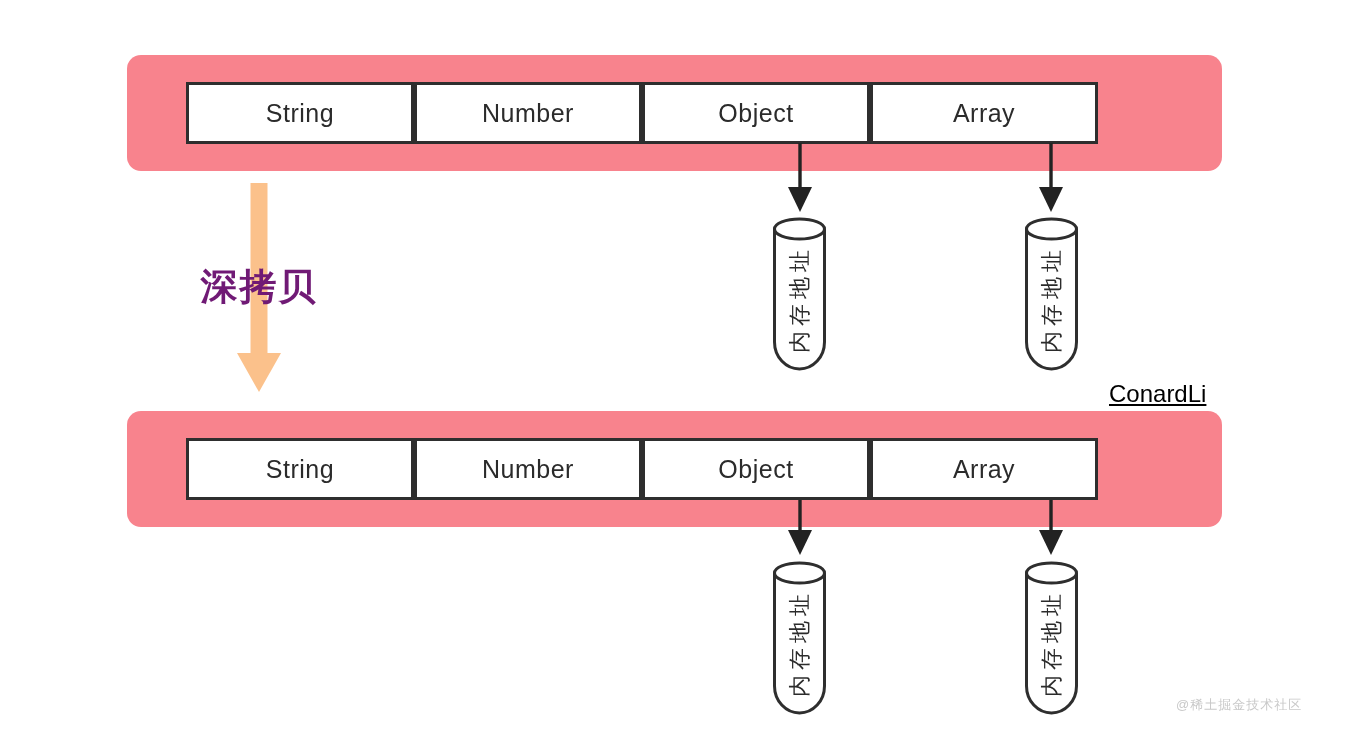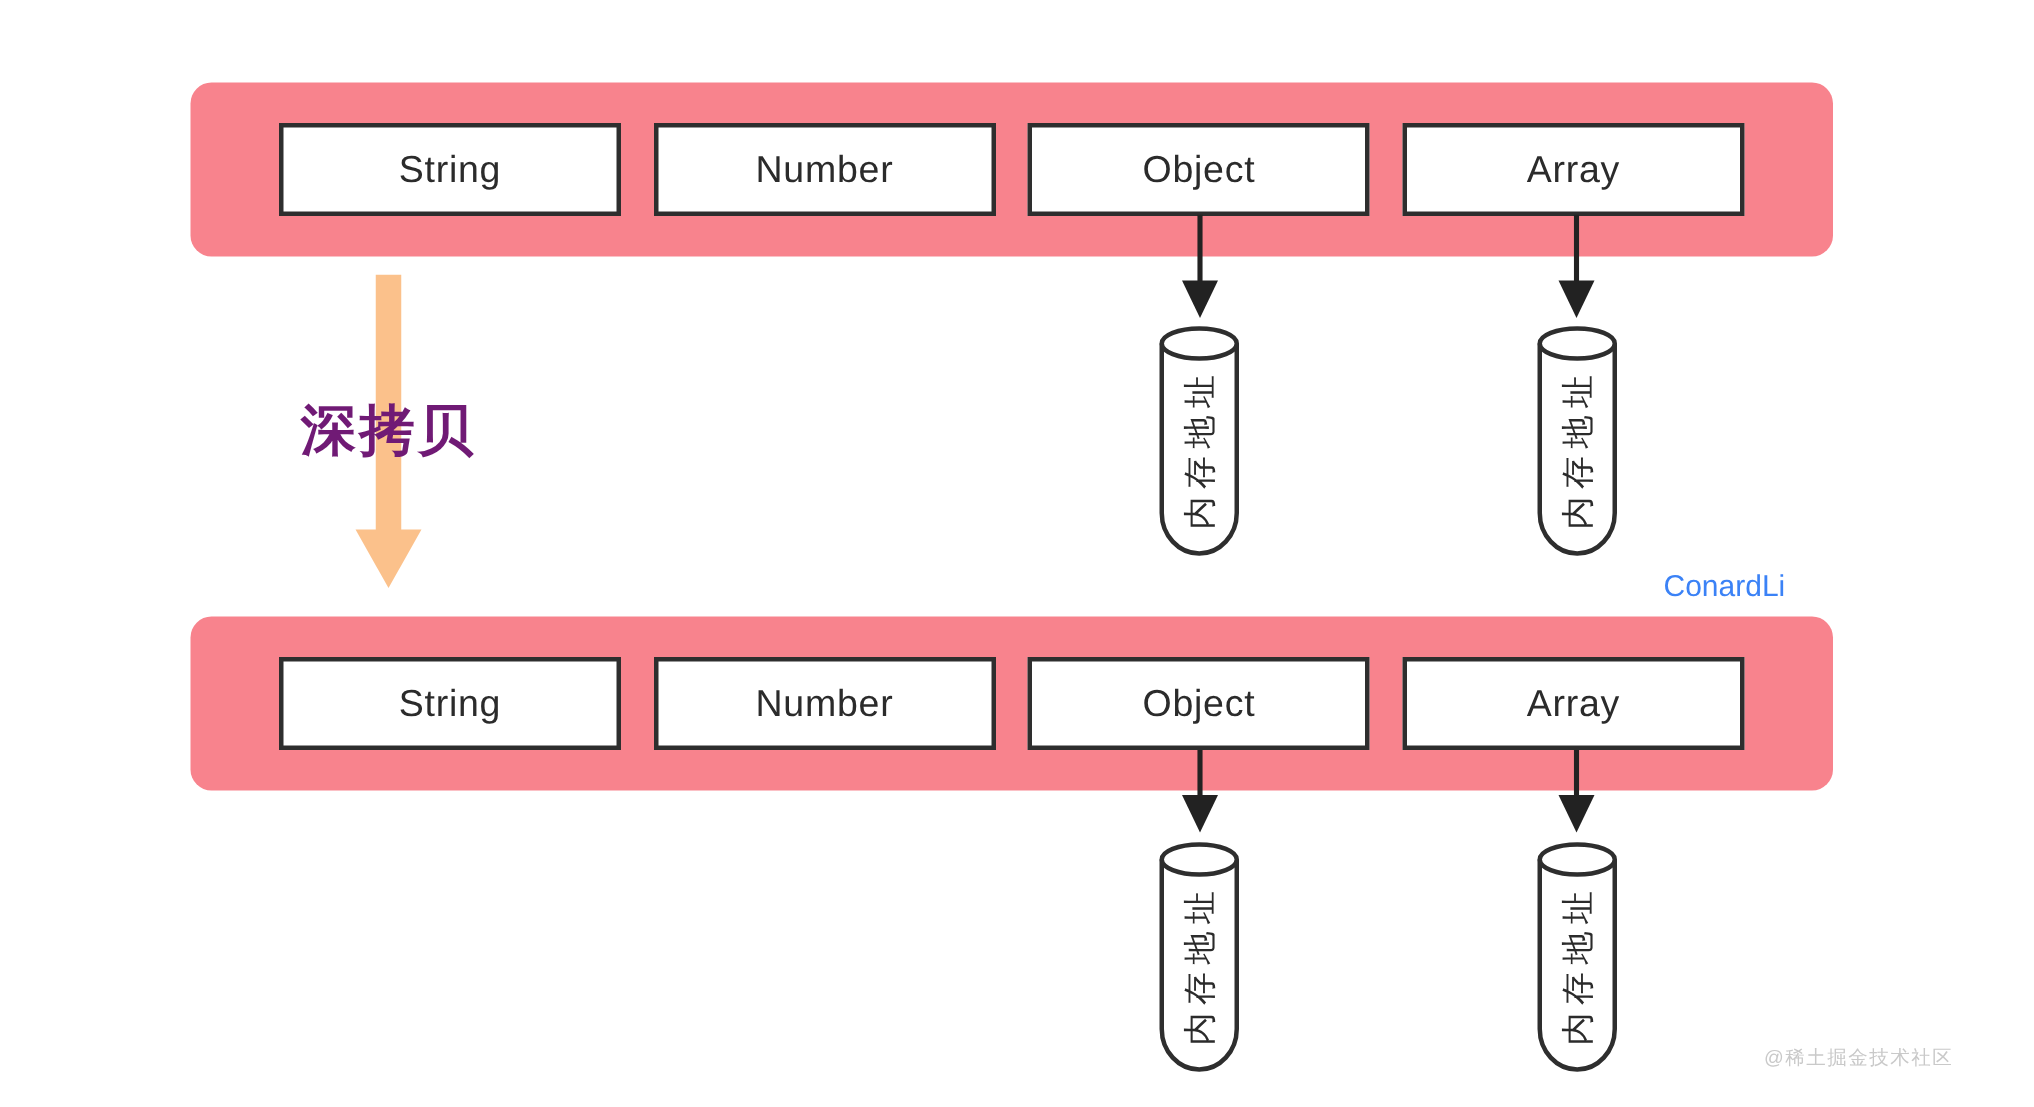--- a/index.html
+++ b/index.html
@@ -18,21 +18,21 @@
   
   .bar {
     position: absolute;
     left: 127px;
     width: 1095px;
     height: 116px;
     background: #F8838D;
     border-radius: 14px;
     display: flex;
     align-items: center;
-    justify-content: space-between;
+    justify-content: flex-start;
     padding: 0 59px;
     box-sizing: border-box;
   }
   .bar.top    { top: 55px; }
   .bar.bottom { top: 411px; }
   .type-box {
     width: 228px;
     height: 62px;
     background: #ffffff;
     border: 3px solid #2E2E2E;
@@ -87,23 +87,24 @@
     font-weight: bold;
     color: #701a75;
     white-space: nowrap;
     z-index: 2;
     letter-spacing: 2px;
   }
   .signature {
     position: absolute;
     left: 1109px;
     top: 380px;
-    font-size: 20px;
-    color: #3b82f6;
-    white-space: nowrap;
+    font-size: 24px;
+    color: #000000;
+    white-space: nowrap;
+    text-decoration: underline;
   }
   .watermark {
     position: absolute;
     left: 1176px;
     top: 696px;
     font-size: 13px;
     color: #c9c9c9;
     letter-spacing: 1px;
     white-space: nowrap;
   }

